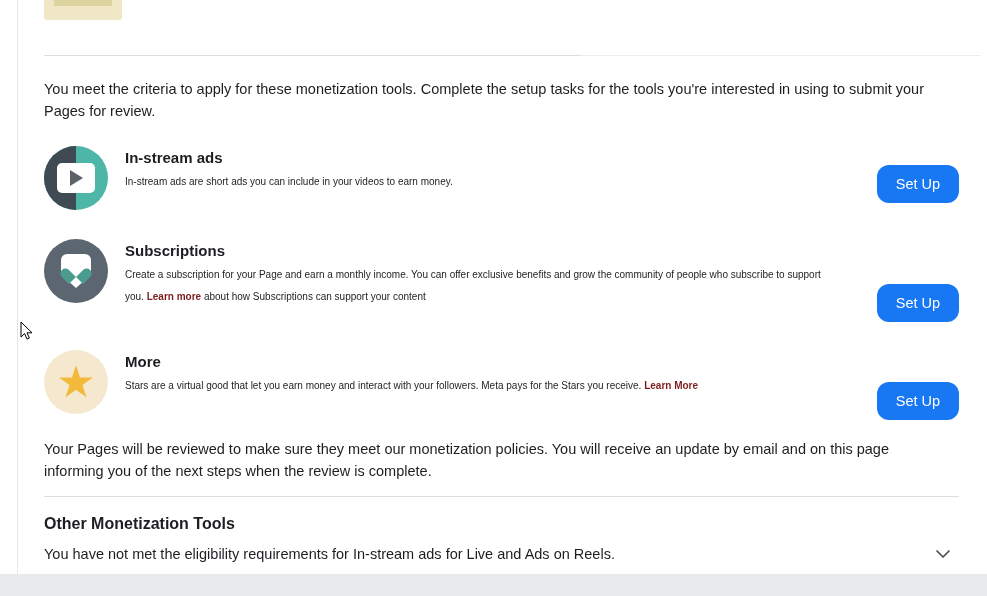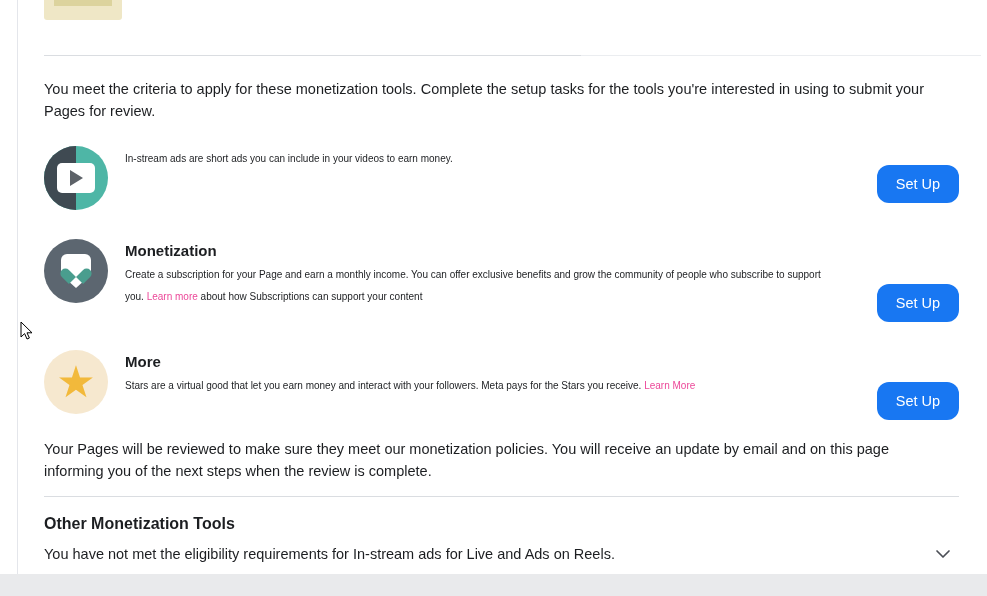--- a/index.html
+++ b/index.html
@@ -192,22 +192,23 @@
     color: #1c1e21;
     line-height: 20px;
     margin-bottom: 3px;
   }
   .tool-desc {
     font-size: 10px;
     line-height: 22px;
     color: #1c1e21;
   }
   .tool-desc a {
-    color: #ec4899;
+    color: #7f1d1d;
     text-decoration: none;
+    font-weight: bold;
   }
 
   .setup-btn {
     position: absolute;
     right: 0;
     width: 82px;
     height: 38px;
     background: #1877f2;
     color: #ffffff;
     border: none;
@@ -307,32 +308,33 @@
 
     <div class="intro">You meet the criteria to apply for these monetization tools. Complete the setup tasks for the tools you're interested in using to submit your Pages for review.</div>
 
     <div class="tool-row r1">
       <div class="tool-icon icon-instream">
         <div class="dark-half"></div>
         <div class="play-box"></div>
         <div class="play-tri"></div>
       </div>
       <div class="tool-body">
+        <div class="tool-title">In-stream ads</div>
         <div class="tool-desc">In-stream ads are short ads you can include in your videos to earn money.</div>
       </div>
       <button class="setup-btn">Set Up</button>
     </div>
 
     <div class="tool-row r2">
       <div class="tool-icon icon-subs">
         <div class="shield"></div>
         <div class="heart"></div>
       </div>
       <div class="tool-body">
-        <div class="tool-title">Monetization</div>
+        <div class="tool-title">Subscriptions</div>
         <div class="tool-desc"><span>Create a subscription for your Page and earn a monthly income. You can offer exclusive benefits and grow the community of people who subscribe to support you. </span><a href="#">Learn more</a><span> about how Subscriptions can support your content</span></div>
       </div>
       <button class="setup-btn">Set Up</button>
     </div>
 
     <div class="tool-row r3">
       <div class="tool-icon icon-stars">
         <div class="star">★</div>
       </div>
       <div class="tool-body">

